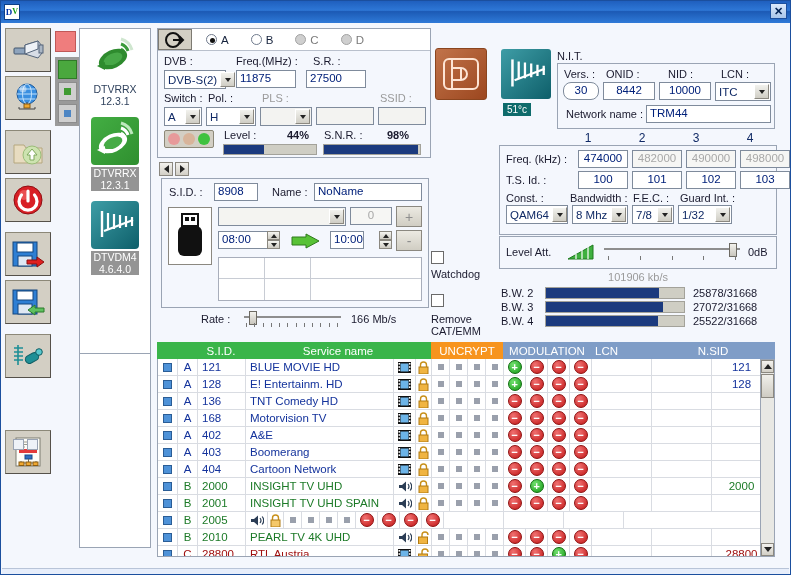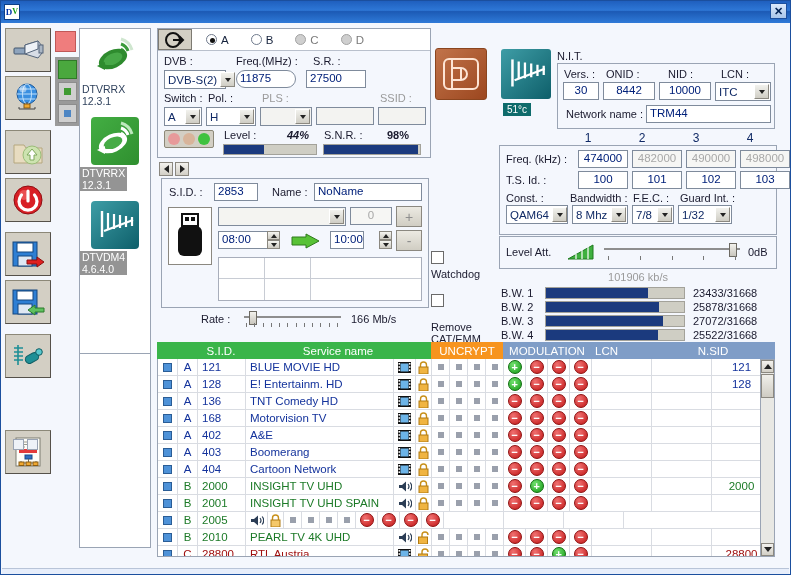--- a/index.html
+++ b/index.html
@@ -69,21 +69,21 @@
   .tbtn.gap2 { margin-top:52px; }
   .minibars {
     position:absolute;left:8px;bottom:8px;display:flex;gap:3px;
   }
   .minibars i{display:block;width:11px;height:11px;border:1px solid #9aa4b4;background:#eef2f8;}
   
   .devlist {
     position:absolute; left:78px; top:5px; width:72px; height:520px;
     background:#fff; border:1px solid #9aa4b4;
   }
-  .dev { width:100%; padding-top:4px; text-align:left; }
+  .dev { width:100%; padding-top:4px; text-align:center; }
   .dev .ico { width:48px;height:48px;margin:0 auto;border-radius:4px;position:relative;}
   .dev .lbl { font-size:10.5px; line-height:12px; margin:2px auto 6px; display:inline-block; padding:0 2px;}
   .dev.sel .lbl { background:#949494; color:#fff; }
   .dev:not(.sel) .lbl { color:#30425d; }
   .grpbox { border:1px solid #9aa4b4; background:#f4f7fd; }
   .lab { color:#1a1a2e; font-size:11px; }
   .lab.dim { color:#9a9a9a; }
   input.tf, .tf {
     background:#fff;border:1px solid #7f8b9c;color:#00207a;
     font-family:"Liberation Sans",sans-serif;font-size:11.5px;
@@ -357,21 +357,21 @@
     </div>
 
     <div class="lab" style="position:absolute;left:6px;top:26px;">DVB :</div>
     <div class="lab" style="position:absolute;left:78px;top:26px;">Freq.(MHz) :</div>
     <div class="lab" style="position:absolute;left:155px;top:26px;">S.R. :</div>
 
     <div class="dd" style="position:absolute;left:6px;top:41px;width:62px;">
       <span class="txt">DVB-S(2)</span>
           <span class="arw"></span>
     </div>
-    <div class="tf" style="position:absolute;left:78px;top:41px;width:60px;border-radius:9px;">11875</div>
+    <div class="tf" style="position:absolute;left:78px;top:41px;width:60px;">11875</div>
     <div class="tf" style="position:absolute;left:148px;top:41px;width:60px;">27500</div>
 
     <div class="lab" style="position:absolute;left:6px;top:63px;">Switch :</div>
     <div class="lab" style="position:absolute;left:50px;top:63px;">Pol. :</div>
     <div class="lab dim" style="position:absolute;left:104px;top:63px;">PLS :</div>
     <div class="lab dim" style="position:absolute;left:222px;top:63px;">SSID :</div>
 
     <div class="dd" style="position:absolute;left:6px;top:78px;width:38px;">
       <span class="txt">A</span>
           <span class="arw"></span>
@@ -386,40 +386,40 @@
     </div>
     <div class="tf" style="position:absolute;left:158px;top:78px;width:58px;background:#f3f3f1;"></div>
     <div class="tf" style="position:absolute;left:220px;top:78px;width:48px;background:#f3f3f1;"></div>
 
     <div class="leds" style="position:absolute;left:6px;top:101px;">
       <i style="background:#e79a9a;"></i>
       <i style="background:#d8b49a;"></i>
       <i style="background:#3fc23f;"></i>
     </div>
     <div class="lab" style="position:absolute;left:66px;top:100px;">Level :</div>
-    <div class="lab" style="position:absolute;left:129px;top:100px;font-weight:bold;font-style:italic;">44%</div>
+    <div class="lab" style="position:absolute;left:129px;top:100px;font-weight:bold;">44%</div>
     <div class="bar" style="position:absolute;left:65px;top:115px;width:94px;">
           <i style="width:44%"></i>
         </div>
 
     <div class="lab" style="position:absolute;left:166px;top:100px;">S.N.R. :</div>
     <div class="lab" style="position:absolute;left:229px;top:100px;font-weight:bold;">98%</div>
     <div class="bar" style="position:absolute;left:165px;top:115px;width:98px;">
           <i style="width:98%"></i>
         </div>
   </div>
 
   <div style="position:absolute;left:158px;top:139px;display:flex;gap:2px;">
     <div class="navbtn l"></div>
     <div class="navbtn r"></div>
   </div>
 
   <div class="grpbox" style="position:absolute;left:160px;top:155px;width:268px;height:130px;">
     <div class="lab" style="position:absolute;left:7px;top:7px;">S.I.D. :</div>
-    <div class="tf" style="position:absolute;left:52px;top:4px;width:44px;">2853</div>
+    <div class="tf" style="position:absolute;left:52px;top:4px;width:44px;">8908</div>
     <div class="lab" style="position:absolute;left:110px;top:7px;">Name :</div>
     <div class="tf" style="position:absolute;left:152px;top:4px;width:108px;">NoName</div>
 
     <div style="position:absolute;left:6px;top:28px;width:44px;height:58px;background:#fff;border:1px solid #8b8880;display:flex;align-items:center;justify-content:center;">
       <svg width="30" height="48" viewBox="0 0 30 48">
         <rect x="7" y="2" width="16" height="12" fill="#fff" stroke="#111" stroke-width="2"></rect>
         <rect x="10" y="5" width="4" height="4" fill="#111"></rect>
         <rect x="16" y="5" width="4" height="4" fill="#111"></rect>
         <rect x="3" y="14" width="24" height="30" rx="6" fill="#111"></rect>
       </svg>
@@ -481,21 +481,21 @@
         <i></i>
         <i></i>
         <i></i>
   </div>
   <div class="lab" style="position:absolute;left:350px;top:290px;">166 Mb/s</div>
 
   <div style="position:absolute;left:430px;top:228px;width:58px;">
     <div class="cbx"></div>
     <div class="lab" style="margin-top:2px;">Watchdog</div>
     <div class="cbx" style="margin-top:14px;"></div>
-    <div class="lab" style="margin-top:12px;line-height:12px;">
+    <div class="lab" style="margin-top:4px;line-height:12px;">
       <span>Remove</span><br><span>CAT/EMM</span>
     </div>
   </div>
 
   <div style="position:absolute;left:434px;top:25px;width:52px;height:52px;background:linear-gradient(135deg,#c1734a,#9c471f);border:1px solid #8a451f;border-radius:3px;display:flex;align-items:center;justify-content:center;">
     <svg width="40" height="36" viewBox="0 0 40 36">
       <rect x="3" y="3" width="34" height="30" rx="5" fill="none" stroke="#fde4d4" stroke-width="2"></rect>
       <path d="M11 3 v30 M11 12 h9 a6 6 0 0 1 0 12 h-9" fill="none" stroke="#fde4d4" stroke-width="2"></path>
       <path d="M20 12 v12" stroke="#fde4d4" stroke-width="2"></path>
     </svg>
@@ -510,21 +510,21 @@
   </div>
   <div style="position:absolute;left:502px;top:80px;background:#0e6b6b;color:#fff;font-size:10px;padding:1px 4px;">51°c</div>
 
   <div class="lab" style="position:absolute;left:556px;top:27px;">N.I.T.</div>
   <div class="grpbox" style="position:absolute;left:556px;top:40px;width:218px;height:66px;">
     <div class="lab" style="position:absolute;left:6px;top:4px;">Vers. :</div>
     <div class="lab" style="position:absolute;left:48px;top:4px;">ONID :</div>
     <div class="lab" style="position:absolute;left:110px;top:4px;">NID :</div>
     <div class="lab" style="position:absolute;left:163px;top:4px;">LCN :</div>
 
-    <div class="tf ctr" style="position:absolute;left:5px;top:18px;width:36px;">30</div>
+    <div class="tf ctr" style="position:absolute;left:5px;top:18px;width:36px;border-radius:8px;">30</div>
     <div class="tf ctr" style="position:absolute;left:45px;top:18px;width:52px;">8442</div>
     <div class="tf ctr" style="position:absolute;left:101px;top:18px;width:52px;">10000</div>
     <div class="dd" style="position:absolute;left:157px;top:18px;width:56px;">
       <span class="txt">ITC</span>
           <span class="arw"></span>
     </div>
 
     <div class="lab" style="position:absolute;left:8px;top:44px;">Network name :</div>
     <div class="tf" style="position:absolute;left:88px;top:41px;width:125px;">TRM44</div>
   </div>
@@ -590,27 +590,20 @@
           <i></i>
           <i></i>
           <i></i>
     </div>
     <div class="lab" style="position:absolute;left:248px;top:9px;">0dB</div>
   </div>
 
   <div style="position:absolute;left:498px;top:248px;width:278px;text-align:center;color:#9a9a9a;font-size:11px;">101906 kb/s</div>
 
   <div style="position:absolute;left:500px;top:263px;width:276px;">
-    <div style="display:flex;align-items:center;height:14px;">
-      <span class="lab" style="width:44px;">B.W. 1</span>
-      <div class="bar" style="width:140px;height:12px;">
-            <i style="width:74%"></i>
-          </div>
-      <span class="lab" style="margin-left:8px;">23433/31668</span>
-    </div>
     <div style="display:flex;align-items:center;height:14px;">
       <span class="lab" style="width:44px;">B.W. 2</span>
       <div class="bar" style="width:140px;height:12px;">
             <i style="width:82%"></i>
           </div>
       <span class="lab" style="margin-left:8px;">25878/31668</span>
     </div>
     <div style="display:flex;align-items:center;height:14px;">
       <span class="lab" style="width:44px;">B.W. 3</span>
       <div class="bar" style="width:140px;height:12px;">

